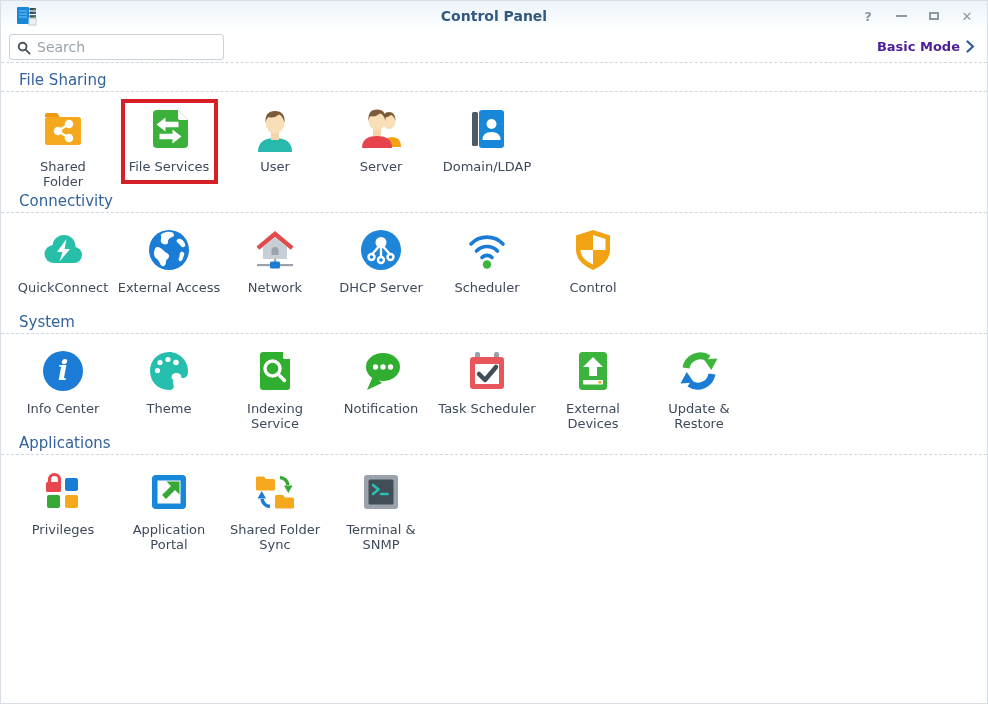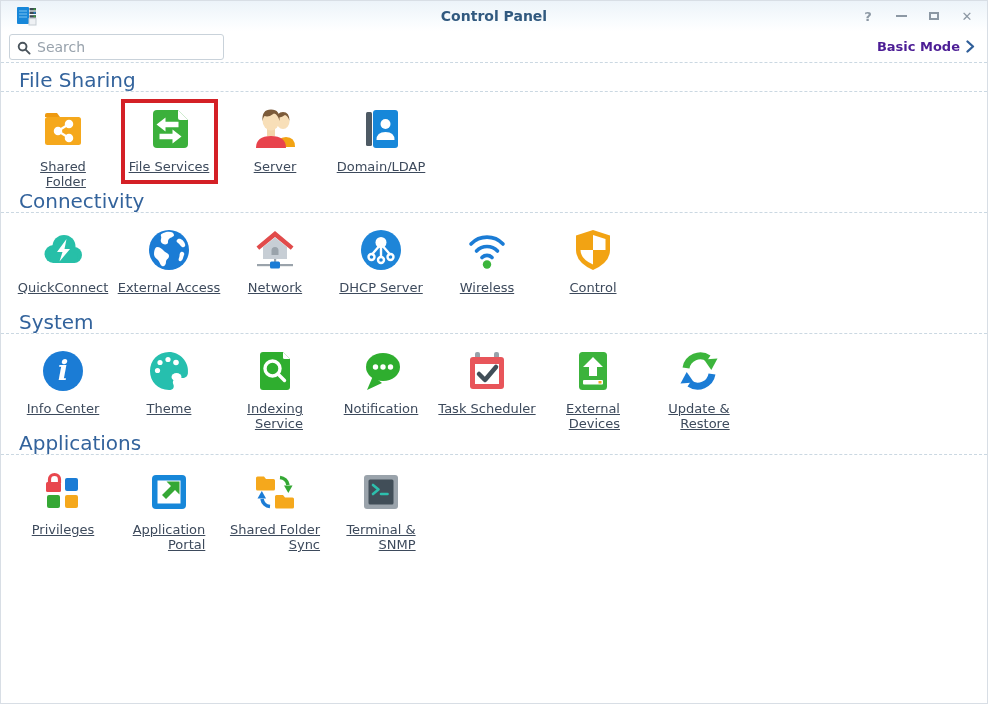--- a/index.html
+++ b/index.html
@@ -18,26 +18,26 @@
   .toolbar{height:31px;box-sizing:content-box;display:flex;align-items:center;justify-content:space-between;
            padding:0 8px;border-bottom:1px dashed #cbd8e2;}
   .search{position:relative;margin-top:1px;}
   .search input{width:215px;height:26px;box-sizing:border-box;border:1px solid #c9d2da;border-radius:3px;
                 padding:0 8px 0 27px;font-size:14px;color:#4a545c;outline:none;font-family:inherit;}
   .search input::placeholder{color:#98a2ac;}
   .search .mag{position:absolute;left:8px;top:6px;}
   .mode-link{display:flex;align-items:center;gap:6px;color:#4c1d95;font-weight:bold;font-size:13px;cursor:pointer;margin-right:4px;}
   
   .content{padding-top:9px;}
-  .section-title{font-size:20px;line-height:16px;color:#33639c;padding:0 0 3px 18px;border-bottom:1px dashed #cbd8e2;}
+  .section-title{font-size:15px;line-height:16px;color:#33639c;padding:0 0 3px 18px;border-bottom:1px dashed #cbd8e2;}
   .row{height:101px;box-sizing:border-box;padding:13px 0 0 9px;display:flex;}
   .item{width:106px;flex:0 0 106px;display:flex;flex-direction:column;align-items:center;position:relative;cursor:pointer;}
   .ic{width:48px;height:48px;flex:0 0 48px;}
   .ic svg{display:block;width:48px;height:48px;}
-  .lbl{margin-top:6px;font-size:13px;line-height:15px;color:#3d4a5c;text-align:right;white-space:pre-line;text-decoration:underline;}
+  .lbl{margin-top:6px;font-size:13px;line-height:15px;color:#3d4a5c;text-align:center;white-space:pre-line;}
   .hl{position:absolute;left:5px;top:-6px;width:97px;height:85px;box-sizing:border-box;
       border:4px solid #d42026;pointer-events:none;}
 </style>
 </head>
 <body>
 
 <div class="window">
 
   <div class="titlebar">
     <span class="app-icon">
@@ -122,20 +122,31 @@
               <path fill="#fff" d="M33 5l10 10h-8q-2 0-2-2z"></path>
               <path fill="#fff" d="M20.5 12.5l-9 7 9 7v-4.2h13v-5.6h-13z"></path>
               <path fill="#fff" d="M27.5 24.5l9 7-9 7v-4.2h-13v-5.6h13z"></path>
             </svg>
           </span>
           <span class="lbl">File Services</span>
         </div>
         <div class="item">
           <span class="ic">
             <svg viewBox="0 0 48 48">
+              <path fill="#29b9ac" d="M7 47q0-14 17-14t17 14z"></path>
+              <rect x="20" y="25" width="8" height="10" fill="#f3d5a9"></rect>
+              <ellipse cx="24" cy="17.5" rx="9.5" ry="11" fill="#f8dfb8"></ellipse>
+              <path fill="#7c5b3a" d="M14.5 18q-1-12 9.5-12t9.5 12q-1.5-7-5.5-8.5-5.5 4.5-10 2.5-3 1.5-3.5 6z"></path>
+            </svg>
+          </span>
+          <span class="lbl">User</span>
+        </div>
+        <div class="item">
+          <span class="ic">
+            <svg viewBox="0 0 48 48">
               <ellipse cx="32" cy="16.5" rx="6.5" ry="7.5" fill="#f8dfb8"></ellipse>
               <path fill="#7c5b3a" d="M25.5 16q0-9 6.5-9t6.5 9q-1.5-5-4.5-6-4.5 3.5-7.5 2-.5 1-1 4z"></path>
               <path fill="#f2a313" d="M26 42q0-10 9-10t9 10z"></path>
               <path fill="#e8434c" d="M5 43q0-12 15-12t15 12z"></path>
               <rect x="16" y="22" width="8" height="9" fill="#f3d5a9"></rect>
               <ellipse cx="20" cy="15.5" rx="8.5" ry="10" fill="#f8dfb8"></ellipse>
               <path fill="#7c5b3a" d="M11.5 16q-1-11.5 8.5-11.5t8.5 11.5q-1.5-6.5-5.5-7.5-5 4-9.5 2.5-1.5 1.5-2 5z"></path>
             </svg>
           </span>
           <span class="lbl">Server</span>
@@ -219,21 +230,21 @@
           <span class="ic">
             <svg viewBox="0 0 48 48">
               <g stroke="#1b7cd5" stroke-width="3.6" fill="none" stroke-linecap="round">
                 <path d="M8 18a22 22 0 0 1 32 0"></path>
                 <path d="M13.5 25a14.5 14.5 0 0 1 21 0"></path>
                 <path d="M19 31.5a7 7 0 0 1 10 0"></path>
               </g>
               <circle cx="24" cy="38.5" r="4.2" fill="#3cb53c"></circle>
             </svg>
           </span>
-          <span class="lbl">Wireless</span>
+          <span class="lbl">Scheduler</span>
         </div>
         <div class="item">
           <span class="ic">
             <svg viewBox="0 0 48 48">
               <path fill="#f2a313" d="M24 4l17 5.5V24q0 12.5-17 20Q7 36.5 7 24V9.5z"></path>
               <clipPath id="shclip">
                   <path d="M24 9l12.5 4V24q0 9-12.5 14.5Q11.5 33 11.5 24V13z"></path>
                 </clipPath>
               <g clip-path="url(#shclip)">
                 <rect x="24" y="4" width="18" height="20" fill="#fff"></rect>

